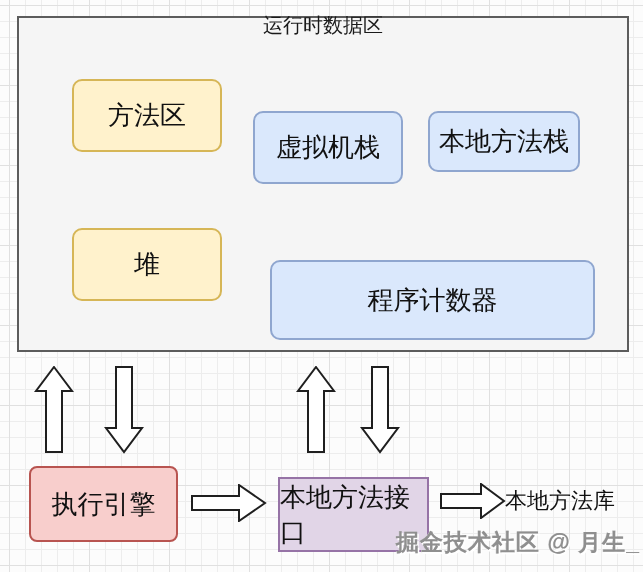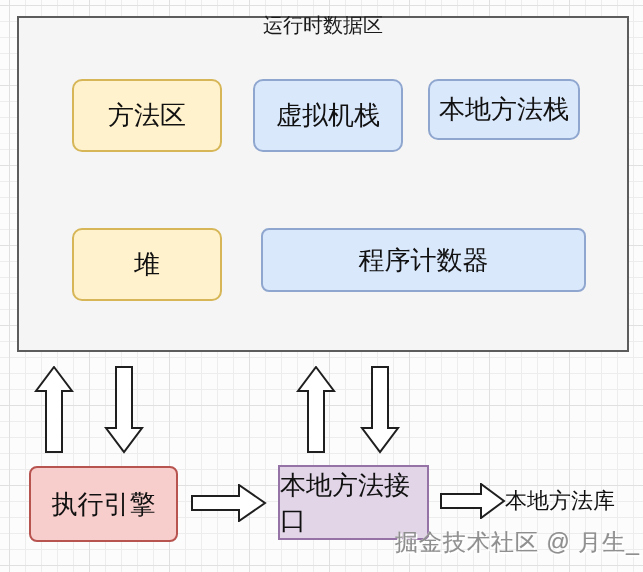--- a/index.html
+++ b/index.html
@@ -30,41 +30,41 @@
     left:17px;top:12px;width:612px;height:26px;
     text-align:center;font-size:20px;font-weight:500;color:#1a1a1a;
     line-height:26px;
   }
   .node{
     display:flex;align-items:center;justify-content:center;
     font-size:26px;color:#111;font-weight:400;
     border-radius:10px;
   }
   .yellow{background:var(--yellow-fill,#fff2cc);border:2px solid var(--yellow-border,#d6b656);}
-  .blue{background:var(--blue-fill,#dae8fc);border:2px solid var(--blue-border,#8fa6cf);}
+  .blue{background:var(--blue-fill,#dae8fc);border:2px solid var(--blue-border,#8fa6cf);margin-top:32px;}
   .red{background:var(--red-fill,#f8cecc);border:2px solid var(--red-border,#b85450);border-radius:8px;}
-  .purple{background:var(--purple-fill,#e1d5e7);border:2px solid var(--purple-border,#9673a6);border-radius:0;}
+  .purple{background:var(--purple-fill,#e1d5e7);border:2px solid var(--purple-border,#9673a6);border-radius:0;margin-top:12px;}
 
   .method-area{left:72px;top:79px;width:150px;height:73px;}
   .vm-stack{left:253px;top:79px;width:150px;height:73px;}
   .native-stack{left:428px;top:79px;width:152px;height:61px;}
   .heap{left:72px;top:228px;width:150px;height:73px;}
-  .pc{left:261px;top:228px;width:325px;height:64px;border-radius:8px;}
+  .pc{left:270px;top:228px;width:325px;height:80px;}
 
   .engine{left:29px;top:466px;width:149px;height:76px;}
   .nmi{left:278px;top:465px;width:151px;height:75px;}
   .nml{
     left:505px;top:487px;width:128px;height:28px;
     font-size:22px;line-height:28px;color:#111;text-align:left;
     white-space:nowrap;
   }
   .arrow svg{display:block;}
   .watermark{
     right:3px;top:527px;height:30px;
-    font-size:23px;font-weight:400;letter-spacing:1px;
+    font-size:23px;font-weight:700;letter-spacing:1px;
     color:var(--watermark-color,#8f8f8f);
     text-shadow:1.5px 1.5px 0 #ffffff, -0.5px -0.5px 0 #c9c9c9;
     white-space:nowrap;
   }
 </style>
 </head>
 <body>
 
 <div class="stage">
 

